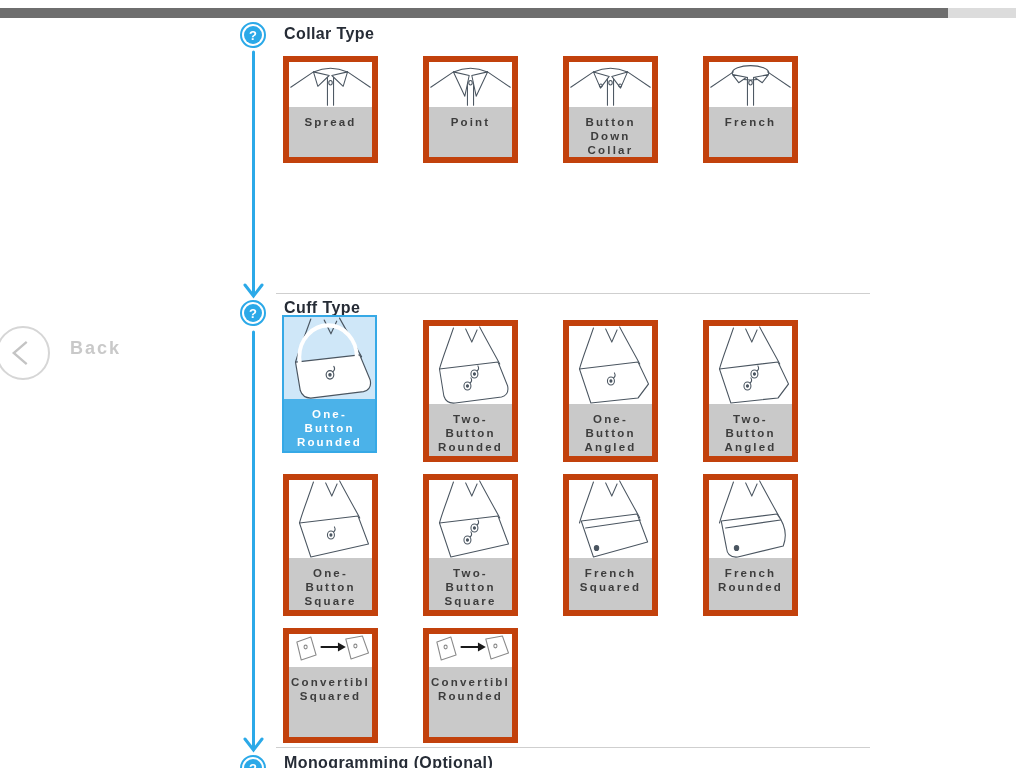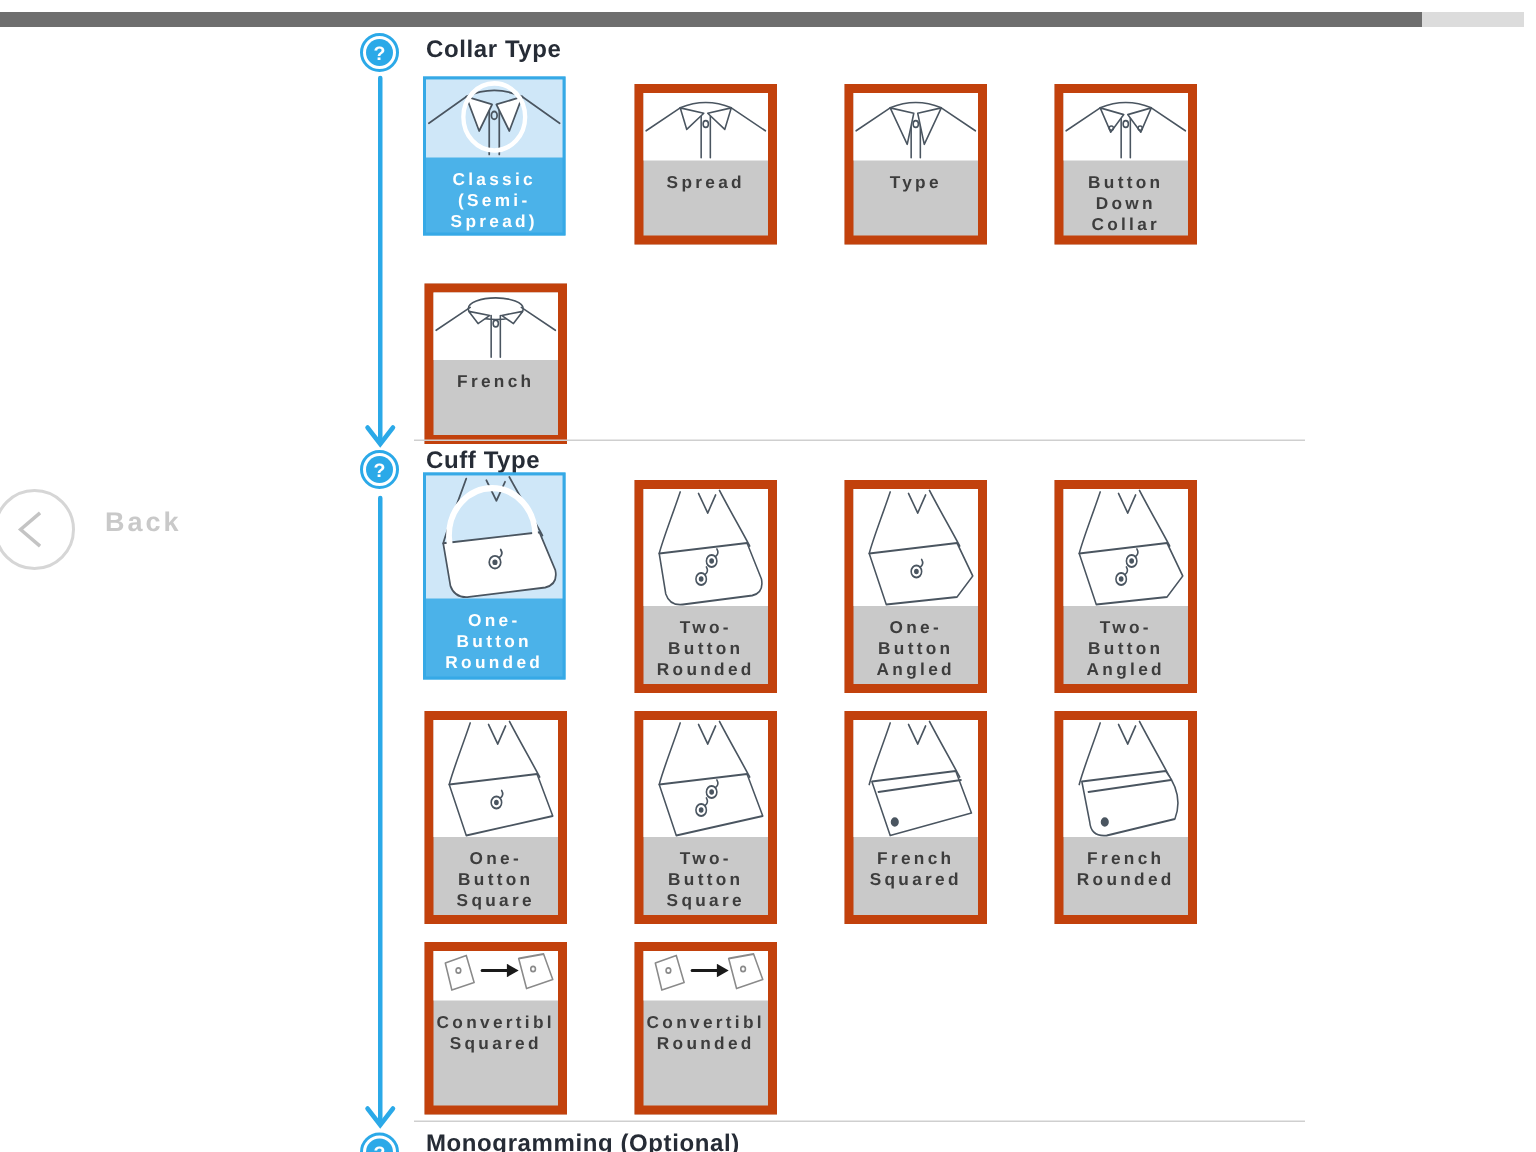--- a/index.html
+++ b/index.html
@@ -77,39 +77,20 @@
     <span class="q-dot">?</span>
   </span>
   <span class="section-title" style="top:25px;">Collar Type</span>
 
   <svg class="flow-arrow" style="top:50px;height:248px;" viewBox="0 0 27 248">
     <line x1="13.5" y1="2" x2="13.5" y2="244"></line>
     <path d="M5,235 L13.5,246 L22,235"></path>
   </svg>
 
   <div class="grid collar">
-    <div class="tile selected">
-      <div class="tile-img">
-          <svg viewBox="0 0 95 50" preserveAspectRatio="none">
-            <g fill="none" stroke="#4a5560" stroke-width="1.2" stroke-linecap="round" stroke-linejoin="round">
-              <path d="M44,17 L44,48 M51,17 L51,48"></path>
-              <ellipse cx="47.5" cy="23" rx="2" ry="2.5"></ellipse>
-              <path d="M28,11 L37,33 L46,16 Z" fill="#fff"></path>
-              <path d="M67,11 L58,33 L49,16 Z" fill="#fff"></path>
-              <path d="M2,28 L28,11"></path>
-              <path d="M93,28 L67,11"></path>
-              <path d="M28,11 Q47.5,3 67,11"></path>
-              <circle cx="47.5" cy="24" r="21.5" stroke="#fff" stroke-width="3"></circle>
-            </g>
-          </svg>
-        </div>
-      <div class="tile-label">Classic
-(Semi-
-Spread)</div>
-    </div>
     <div class="tile">
       <div class="tile-img">
           <svg viewBox="0 0 95 50" preserveAspectRatio="none">
             <g fill="none" stroke="#4a5560" stroke-width="1.2" stroke-linecap="round" stroke-linejoin="round">
               <path d="M44,17 L44,48 M51,17 L51,48"></path>
               <ellipse cx="47.5" cy="23" rx="2" ry="2.5"></ellipse>
               <path d="M28,11 L33,27 L46,15 Z" fill="#fff"></path>
               <path d="M67,11 L62,27 L49,15 Z" fill="#fff"></path>
               <path d="M2,28 L28,11"></path>
               <path d="M93,28 L67,11"></path>
@@ -126,21 +107,21 @@
               <path d="M44,17 L44,48 M51,17 L51,48"></path>
               <ellipse cx="47.5" cy="23" rx="2" ry="2.5"></ellipse>
               <path d="M28,11 L41,38 L46,15 Z" fill="#fff"></path>
               <path d="M67,11 L54,38 L49,15 Z" fill="#fff"></path>
               <path d="M2,28 L28,11"></path>
               <path d="M93,28 L67,11"></path>
               <path d="M28,11 Q47.5,3 67,11"></path>
             </g>
           </svg>
         </div>
-      <div class="tile-label">Type</div>
+      <div class="tile-label">Point</div>
     </div>
     <div class="tile">
       <div class="tile-img">
           <svg viewBox="0 0 95 50" preserveAspectRatio="none">
             <g fill="none" stroke="#4a5560" stroke-width="1.2" stroke-linecap="round" stroke-linejoin="round">
               <path d="M44,17 L44,48 M51,17 L51,48"></path>
               <ellipse cx="47.5" cy="23" rx="2" ry="2.5"></ellipse>
               <path d="M28,11 L36,29 L46,16 Z" fill="#fff"></path>
               <path d="M67,11 L59,29 L49,16 Z" fill="#fff"></path>
               <path d="M2,28 L28,11"></path>

